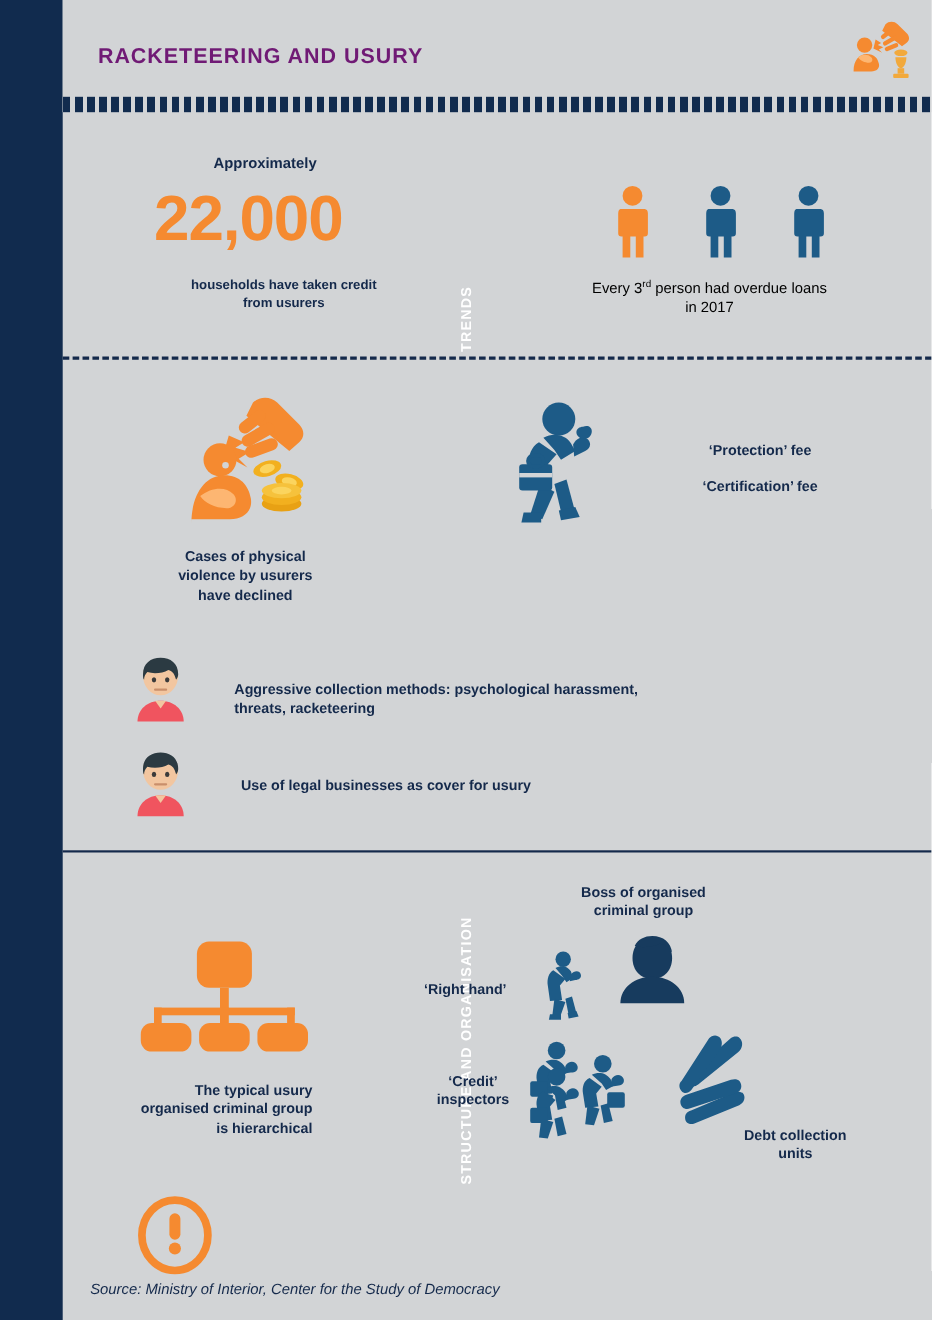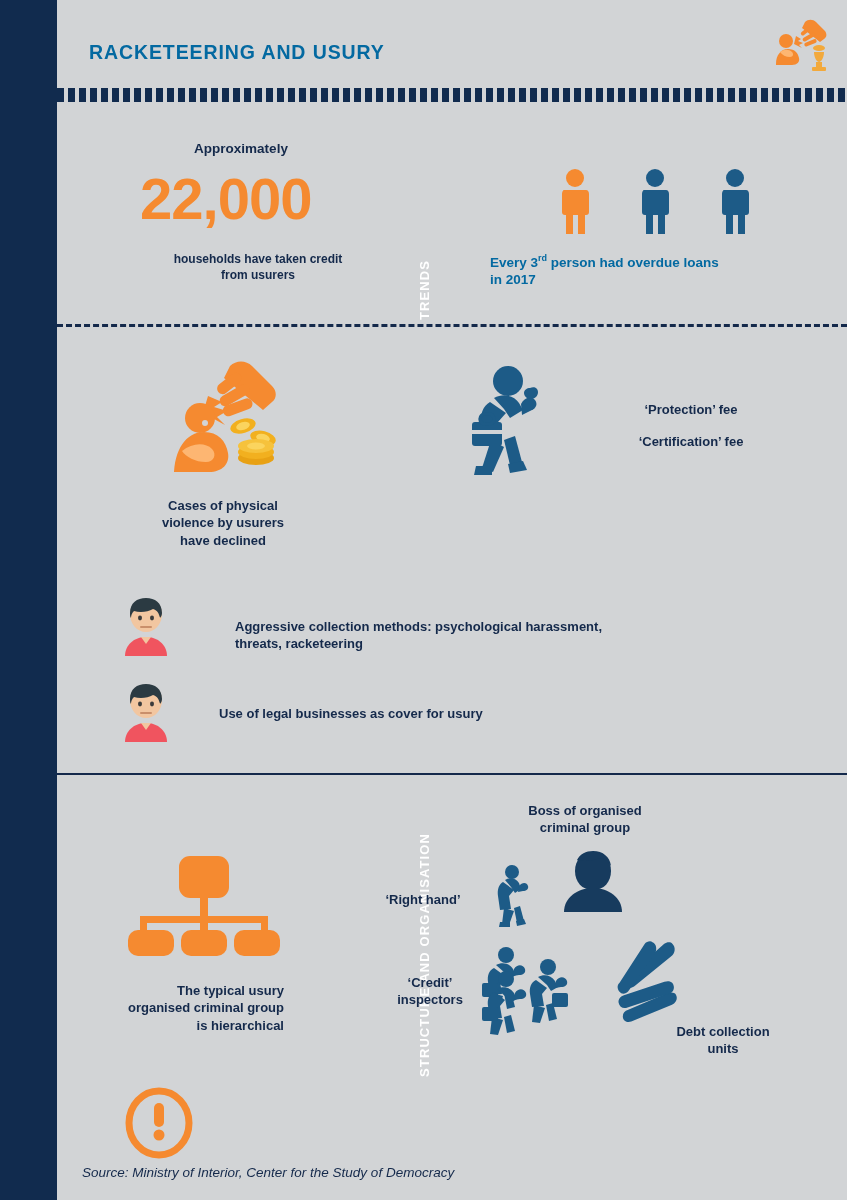--- a/index.html
+++ b/index.html
@@ -43,21 +43,21 @@
   
   .header {
     position: absolute; left: 57px; top: 0;
     width: 790px; height: 88px;
     background: #d2d4d6;
   }
   .header-title {
     position: absolute; left: 32px; top: 52px;
     transform: translateY(-50%);
     font-size: 19.5px; font-weight: bold;
-    color: #0369a1; letter-spacing: .9px;
+    color: #701a75; letter-spacing: .9px;
   }
   .header-icon {
     position: absolute; right: 16px; top: 16px;
     width: 62px; height: 60px;
   }
   .dash-band {
     position: absolute; left: 57px; top: 88px;
     width: 790px; height: 14px;
     background:
       repeating-linear-gradient(to right,
@@ -92,22 +92,22 @@
     position: absolute; left: 128px; top: 252px;
     width: 260px; text-align: center;
     font-size: 12px; font-weight: bold; color: #14294b;
     line-height: 1.32;
   }
 
   
   .picto { position: absolute; }
   .every3 {
     position: absolute; left: 490px; top: 253px;
-    width: 310px; 
-    font-size: 13.5px; font-weight: bold; color: #0369a1;
+    width: 310px; text-align: center;
+    font-size: 13.5px; font-weight: normal; color: #000000;
     line-height: 1.32;
   }
   .every3 sup { font-size: 9px; vertical-align: super; }
 
   
   .dashed-div {
     position: absolute; left: 57px; top: 324px;
     width: 790px; height: 0;
     border-top: 3px dashed #14294b;
   }
@@ -268,21 +268,21 @@
       <path d="M11 19c0-10 7-15 16-15s16 5 16 15c0 2-1 4-2 5-1-5-3-8-7-9-5 3-13 4-19 2-2 2-3 4-3 7-1-1-1-3-1-5z" fill="#2b3a42"></path>
       <path d="M16 24c0-2-3-2-3 1s2 5 3 4z" fill="#f2c6a0"></path>
       <path d="M38 24c0-2 3-2 3 1s-2 5-3 4z" fill="#f2c6a0"></path>
       <ellipse cx="21" cy="24" rx="2" ry="2.4" fill="#3b3b3b"></ellipse>
       <ellipse cx="33" cy="24" rx="2" ry="2.4" fill="#3b3b3b"></ellipse>
       <path d="M22 33h10" stroke="#c98f6b" stroke-width="2" stroke-linecap="round" fill="none"></path>
       <path d="M6 62c0-11 9-19 21-19s21 8 21 19z" fill="#f0545f"></path>
       <path d="M22 43h10l-5 7z" fill="#f2c6a0"></path>
     </svg>
   </div>
-  <div class="cap cap-left" style="left:235px; top:618px; width:470px; white-space:pre-line;">Aggressive collection methods: psychological harassment,
+  <div class="cap cap-left" style="left:213px; top:618px; width:470px; white-space:pre-line;">Aggressive collection methods: psychological harassment,
 threats, racketeering</div>
 
   <div class="avatar" style="left:119px; top:680px;">
     <svg width="54" height="62" viewBox="0 0 54 62">
       <path d="M27 5c10 0 16 6 16 15 0 10-7 18-16 18s-16-8-16-18C11 11 17 5 27 5z" fill="#f2c6a0"></path>
       <path d="M11 19c0-10 7-15 16-15s16 5 16 15c0 2-1 4-2 5-1-5-3-8-7-9-5 3-13 4-19 2-2 2-3 4-3 7-1-1-1-3-1-5z" fill="#2b3a42"></path>
       <path d="M16 24c0-2-3-2-3 1s2 5 3 4z" fill="#f2c6a0"></path>
       <path d="M38 24c0-2 3-2 3 1s-2 5-3 4z" fill="#f2c6a0"></path>
       <ellipse cx="21" cy="24" rx="2" ry="2.4" fill="#3b3b3b"></ellipse>
       <ellipse cx="33" cy="24" rx="2" ry="2.4" fill="#3b3b3b"></ellipse>

